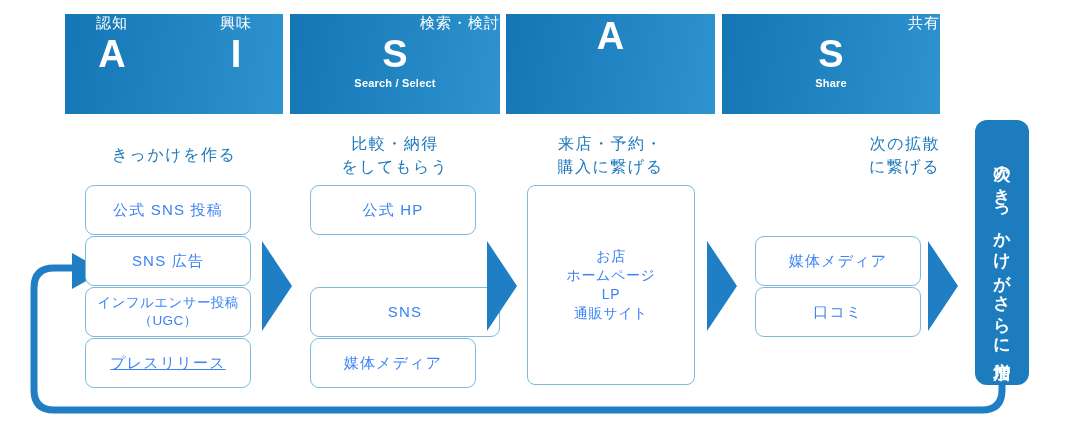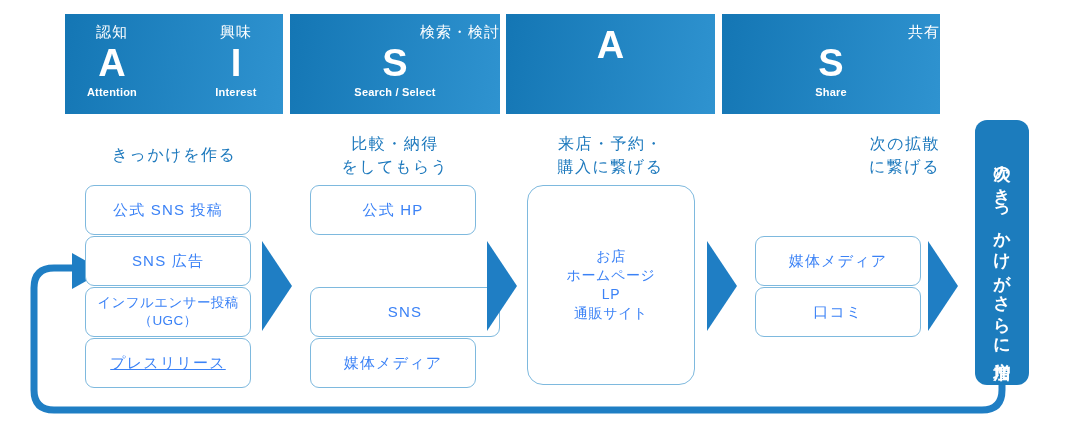--- a/index.html
+++ b/index.html
@@ -23,21 +23,20 @@
     position: absolute;
     top: 14px;
     height: 100px;
     background: linear-gradient(100deg, #1476b4 0%, #2f93d0 100%);
     color: #ffffff;
     display: flex;
     flex-direction: column;
     align-items: center;
     justify-content: flex-start;
     box-sizing: border-box;
-    padding-top: 9px;
   }
   .stage-header .jp-row {
     display: flex;
     justify-content: flex-end;
     width: 100%;
   }
   .stage-header .jp {
     font-size: 15px;
     line-height: 18px;
     letter-spacing: 1px;
@@ -109,21 +108,21 @@
     line-height: 20px;
     letter-spacing: 1.2px;
     white-space: pre-line;
   }
   .item-box.small-text {
     font-size: 13.5px;
     line-height: 18px;
     letter-spacing: 0.4px;
   }
   .item-box.big {
-    border-radius: 16px;
+    border-radius: 8px;
     font-size: 14px;
     line-height: 19px;
     letter-spacing: 0.6px;
   }
 
   
   .tri-arrow {
     position: absolute;
     width: 0;
     height: 0;
@@ -180,24 +179,20 @@
 
   <div class="stage-header split" style="left:65px; width:218px;">
     <div class="jp-row">
       <div class="jp">認知</div>
       <div class="jp">興味</div>
     </div>
     <div class="letter-row">
       <div class="letter">A</div>
       <div class="letter">I</div>
     </div>
-    <div class="en-row">
-      <div class="en">Attention</div>
-      <div class="en">Interest</div>
-    </div>
   </div>
 
   <div class="stage-header" style="left:290px; width:210px;">
     <div class="jp-row">
       <div class="jp">検索・検討</div>
     </div>
     <div class="letter-row">
       <div class="letter">S</div>
     </div>
     <div class="en-row">

